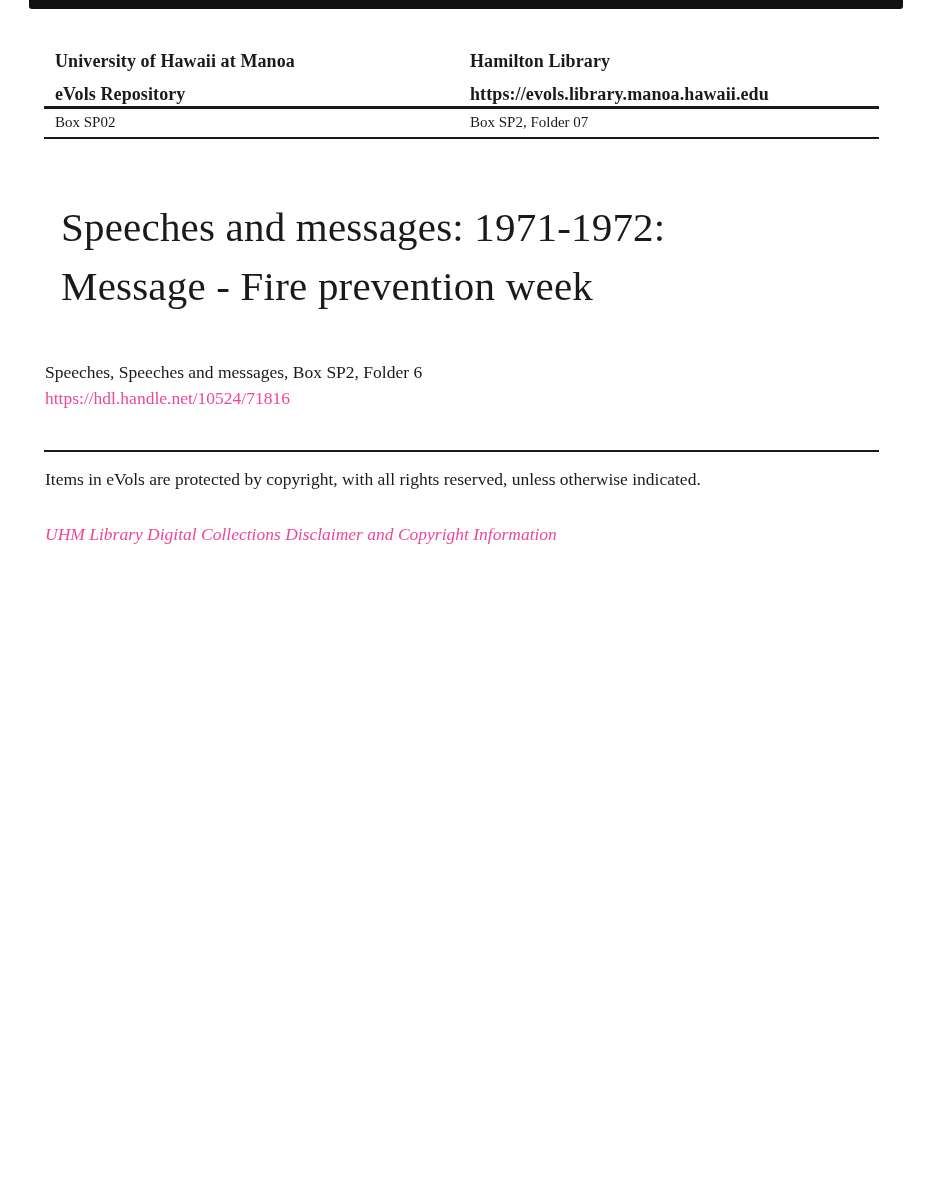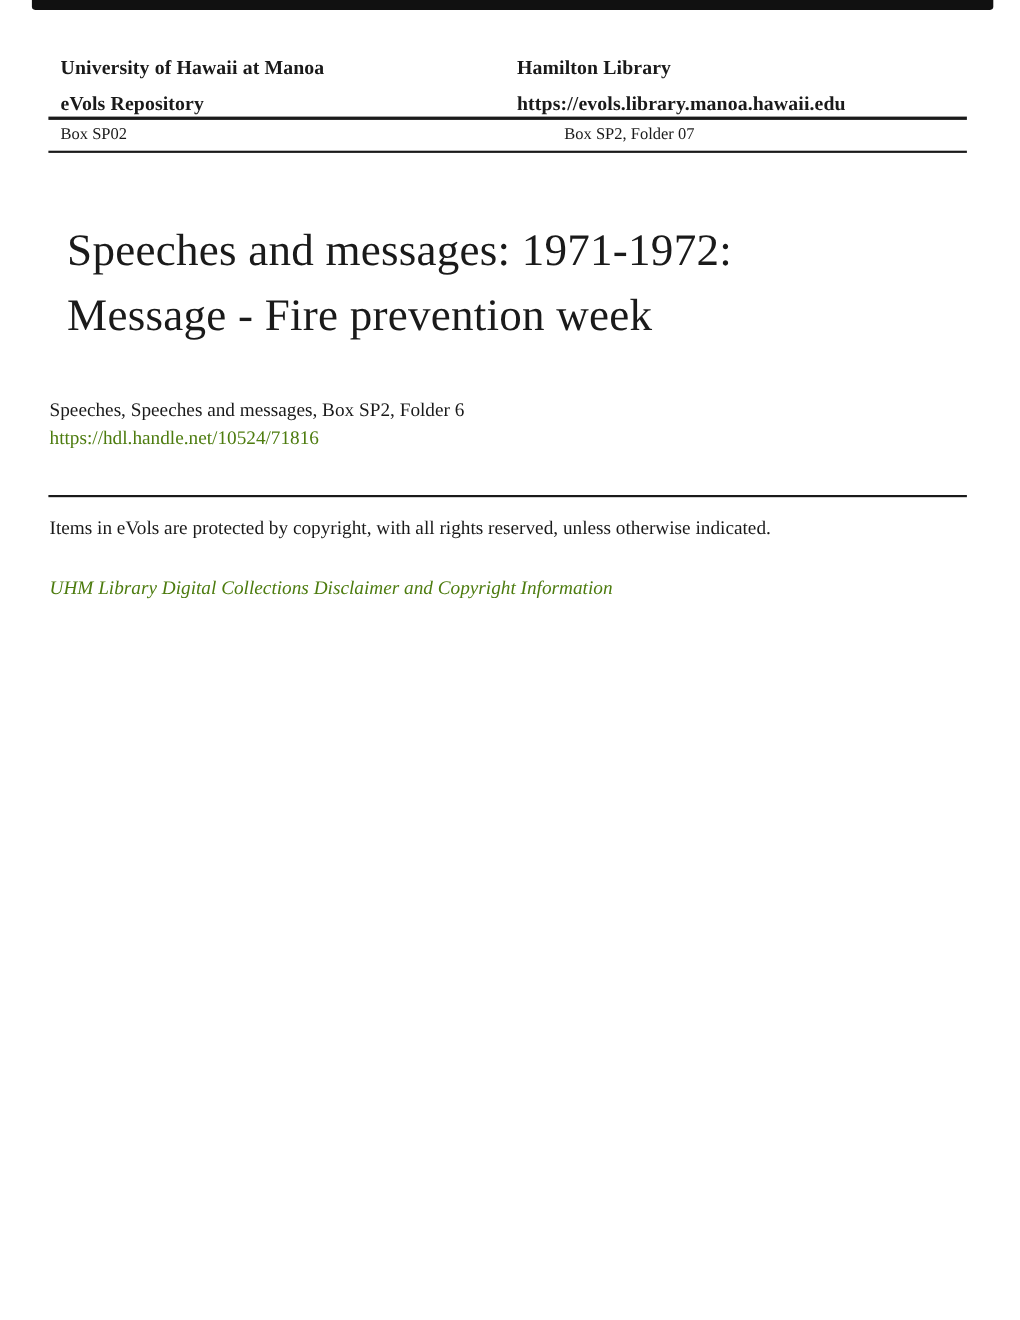--- a/index.html
+++ b/index.html
@@ -49,21 +49,21 @@
   .rule1 { top: 106px; height: 3px; }
   .rule2 { top: 137px; height: 2px; }
   .rule3 { top: 450px; height: 2px; }
 
   .meta {
     font-size: 15px;
     line-height: 19px;
     top: 113px;
   }
   .meta-l { left: 55px; }
-  .meta-r { left: 470px; margin-left: 43px; }
+  .meta-r { left: 470px; }
 
   .title {
     left: 45px;
     font-size: 41px;
     line-height: 1;
     font-weight: normal;
     letter-spacing: 0.2px;
     margin: 16px;
   }
   .title-1 { top: 191px; }
@@ -86,21 +86,21 @@
   }
 
   .disclaimer {
     left: 45px;
     top: 523px;
     font-size: 17.5px;
     line-height: 22px;
     font-style: italic;
   }
 
-  .linklike { color: #4d7c0f; text-decoration: none; cursor: pointer; }
+  .linklike { color: #ec4899; text-decoration: none; cursor: pointer; }
 </style>
 </head>
 <body>
 
 <div class="page">
 
   <div class="scan-bar top"></div>
 
   <div class="abs hdr hdr-l row1">University of Hawaii at Manoa</div>
   <div class="abs hdr hdr-r row1">Hamilton Library</div>

